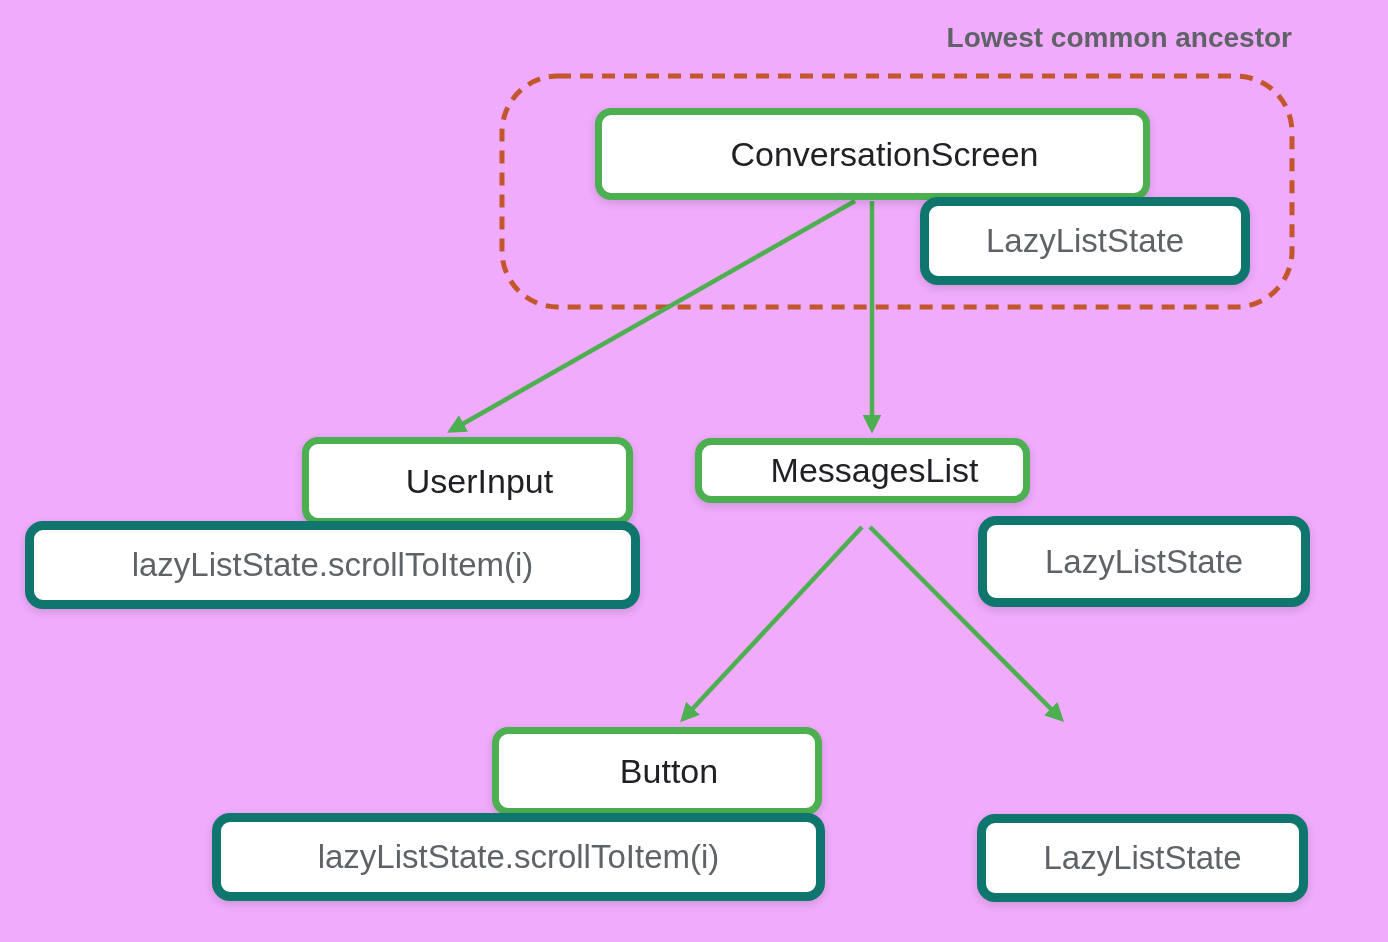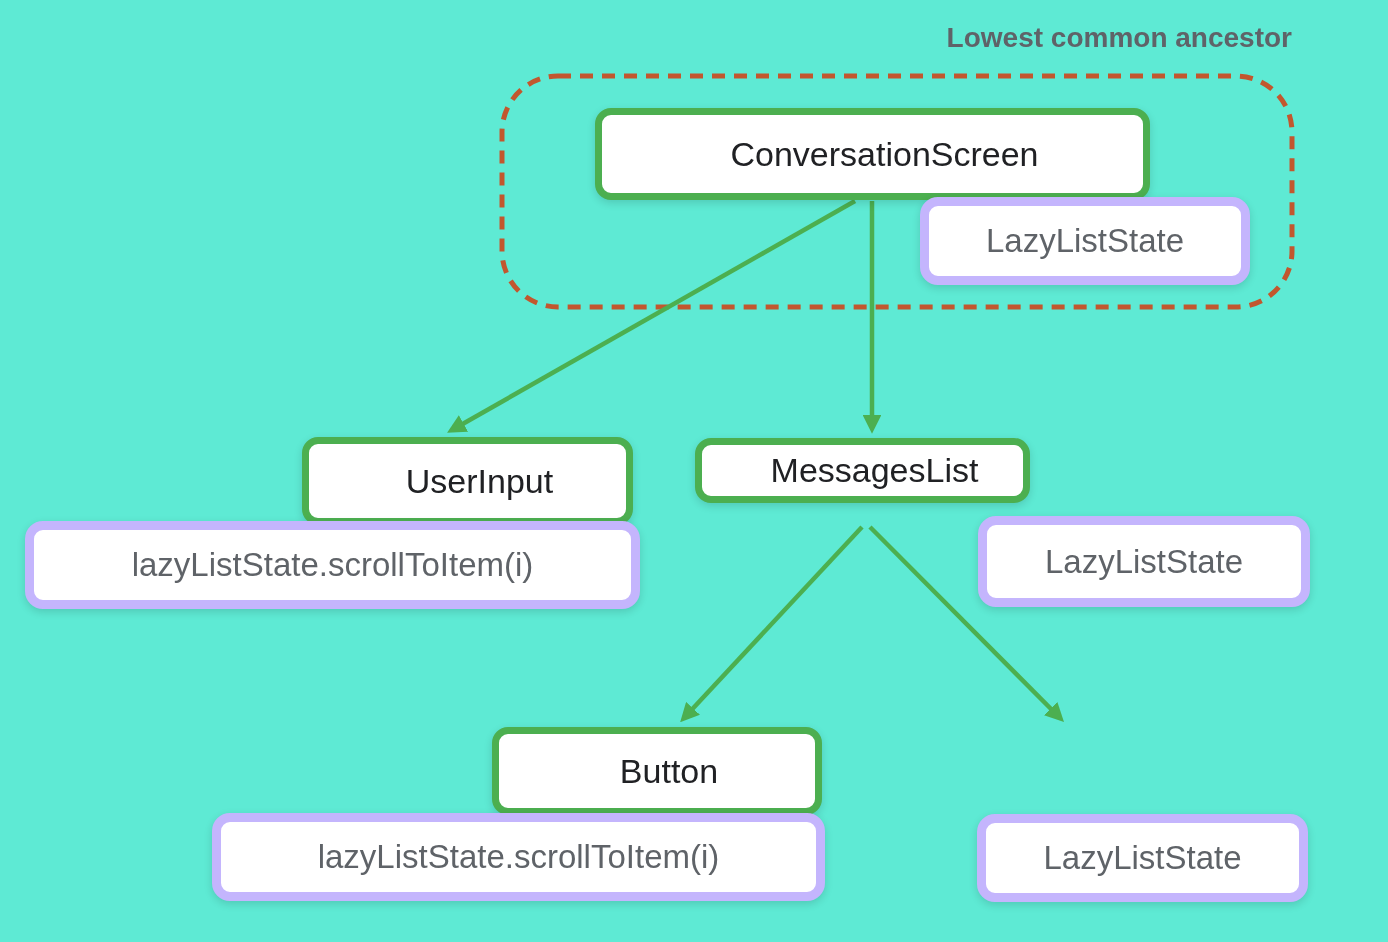--- a/index.html
+++ b/index.html
@@ -1,36 +1,36 @@
 <!DOCTYPE html>
 <html><head>
 <meta charset="utf-8">
 <style>
   html,body{margin:0;padding:0;background:#ffffff;}
   .canvas{
     position:relative;
     width:1388px;height:942px;
-    background:#5eead4;
+    background:#f0abfc;
     font-family:"Liberation Sans",sans-serif;
     overflow:hidden;
   }
   .overlay{position:absolute;left:0;top:0;z-index:1;}
   .node{
     position:absolute;box-sizing:border-box;background:#ffffff;
     display:flex;align-items:center;justify-content:center;
     white-space:nowrap;
   }
   .composable{
     border:7px solid #4caf50;border-radius:16px;z-index:2;
     font-size:34px;color:#202124;
     box-shadow:0 3px 9px rgba(0,0,0,0.14);
     padding-left:24px;
   }
   .state{
-    border:9px solid #c4b5fd;border-radius:18px;z-index:3;
+    border:9px solid #0f766e;border-radius:18px;z-index:3;
     font-size:33px;color:#5f6368;
     box-shadow:0 3px 9px rgba(0,0,0,0.14);
   }
   .annotation{
     position:absolute;top:22px;left:0;width:1292px;
     text-align:right;font-size:28px;font-weight:bold;color:#5f6368;
     z-index:4;
   }
 </style>
 </head>

